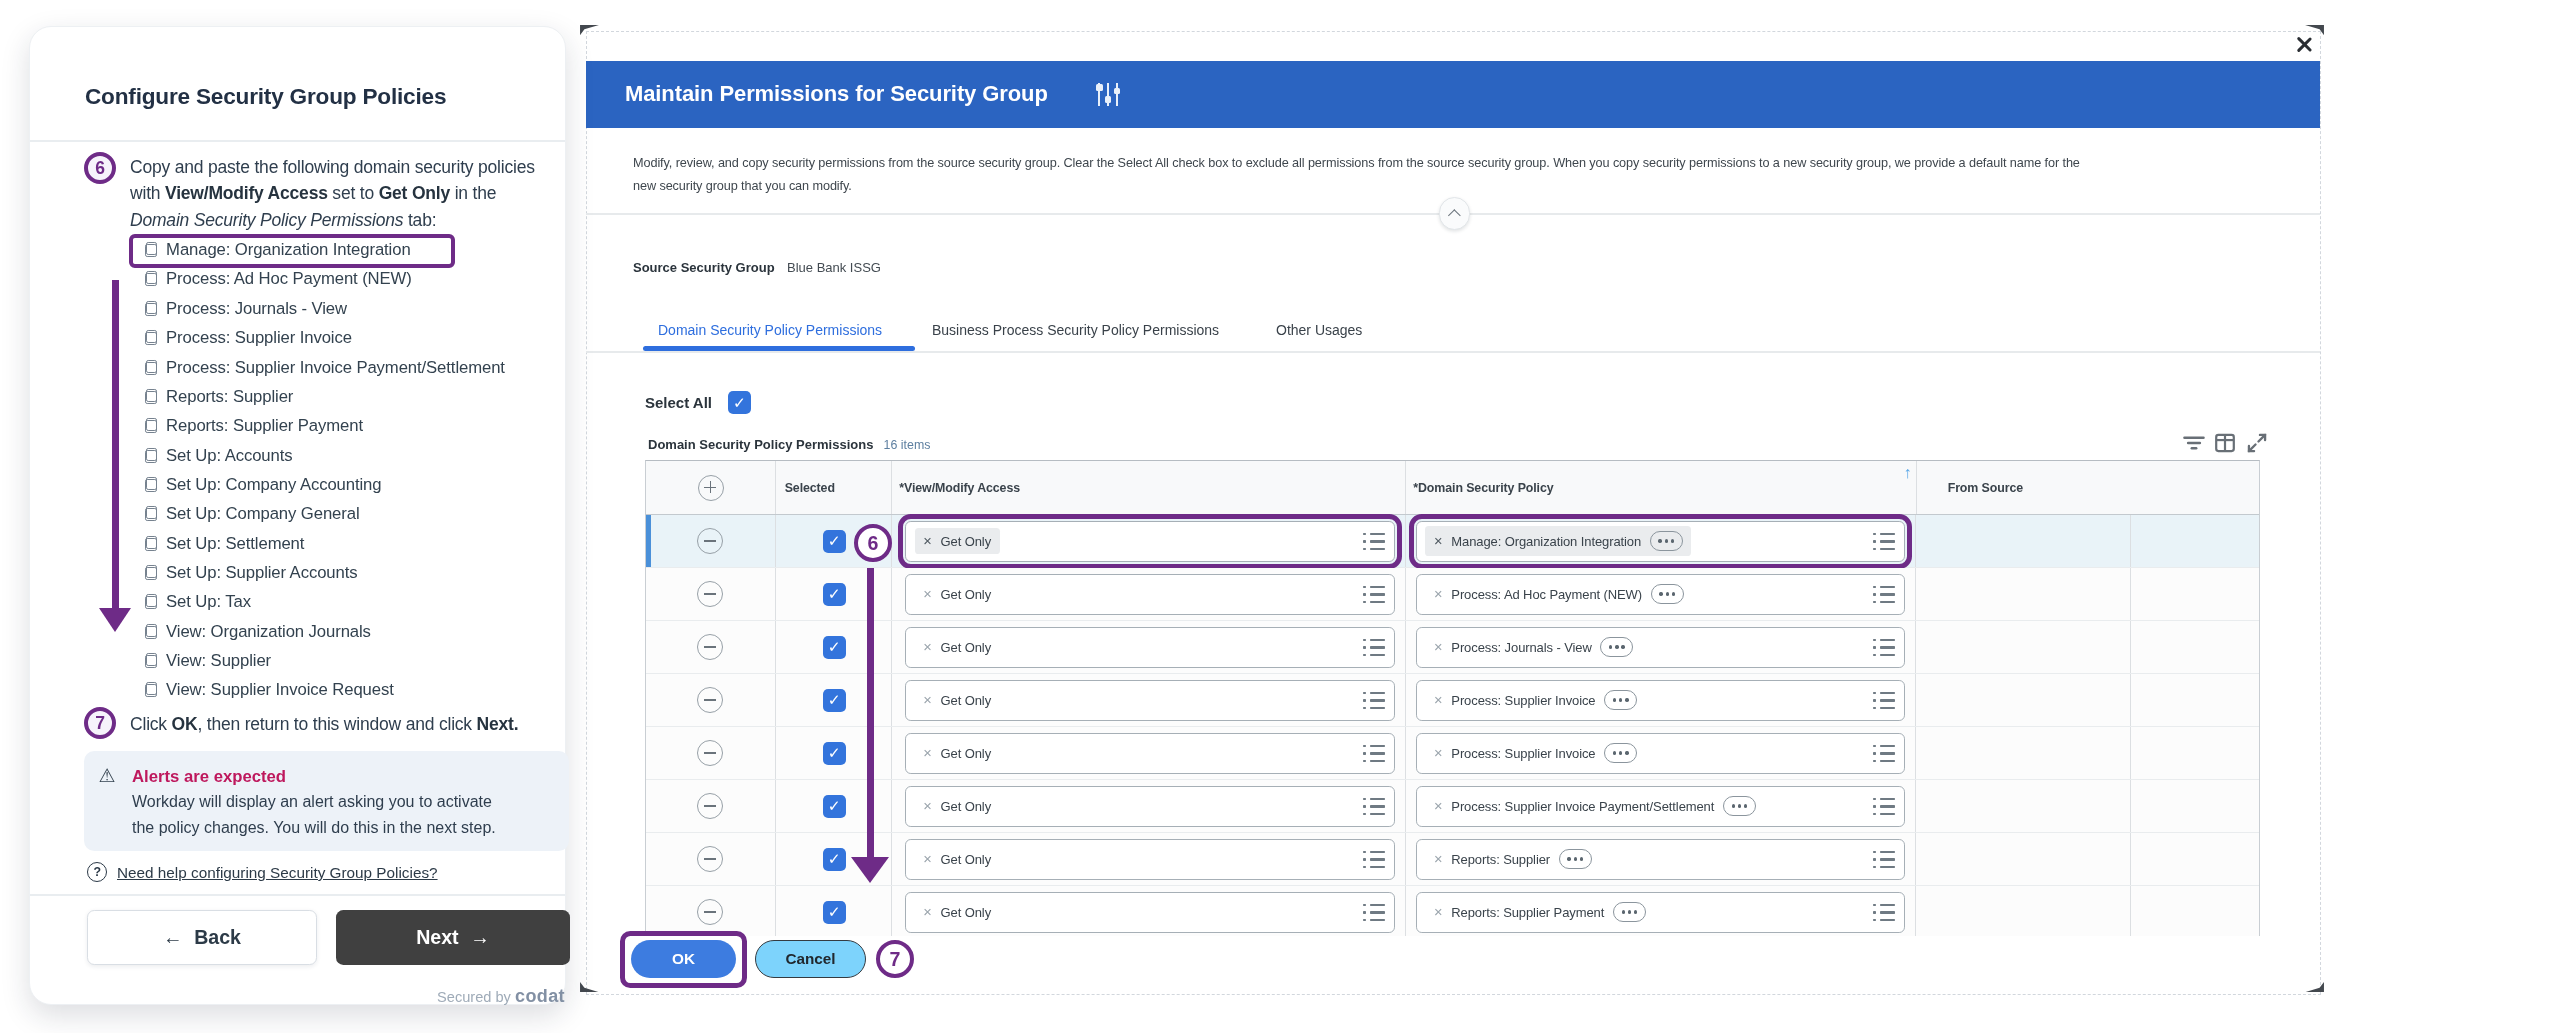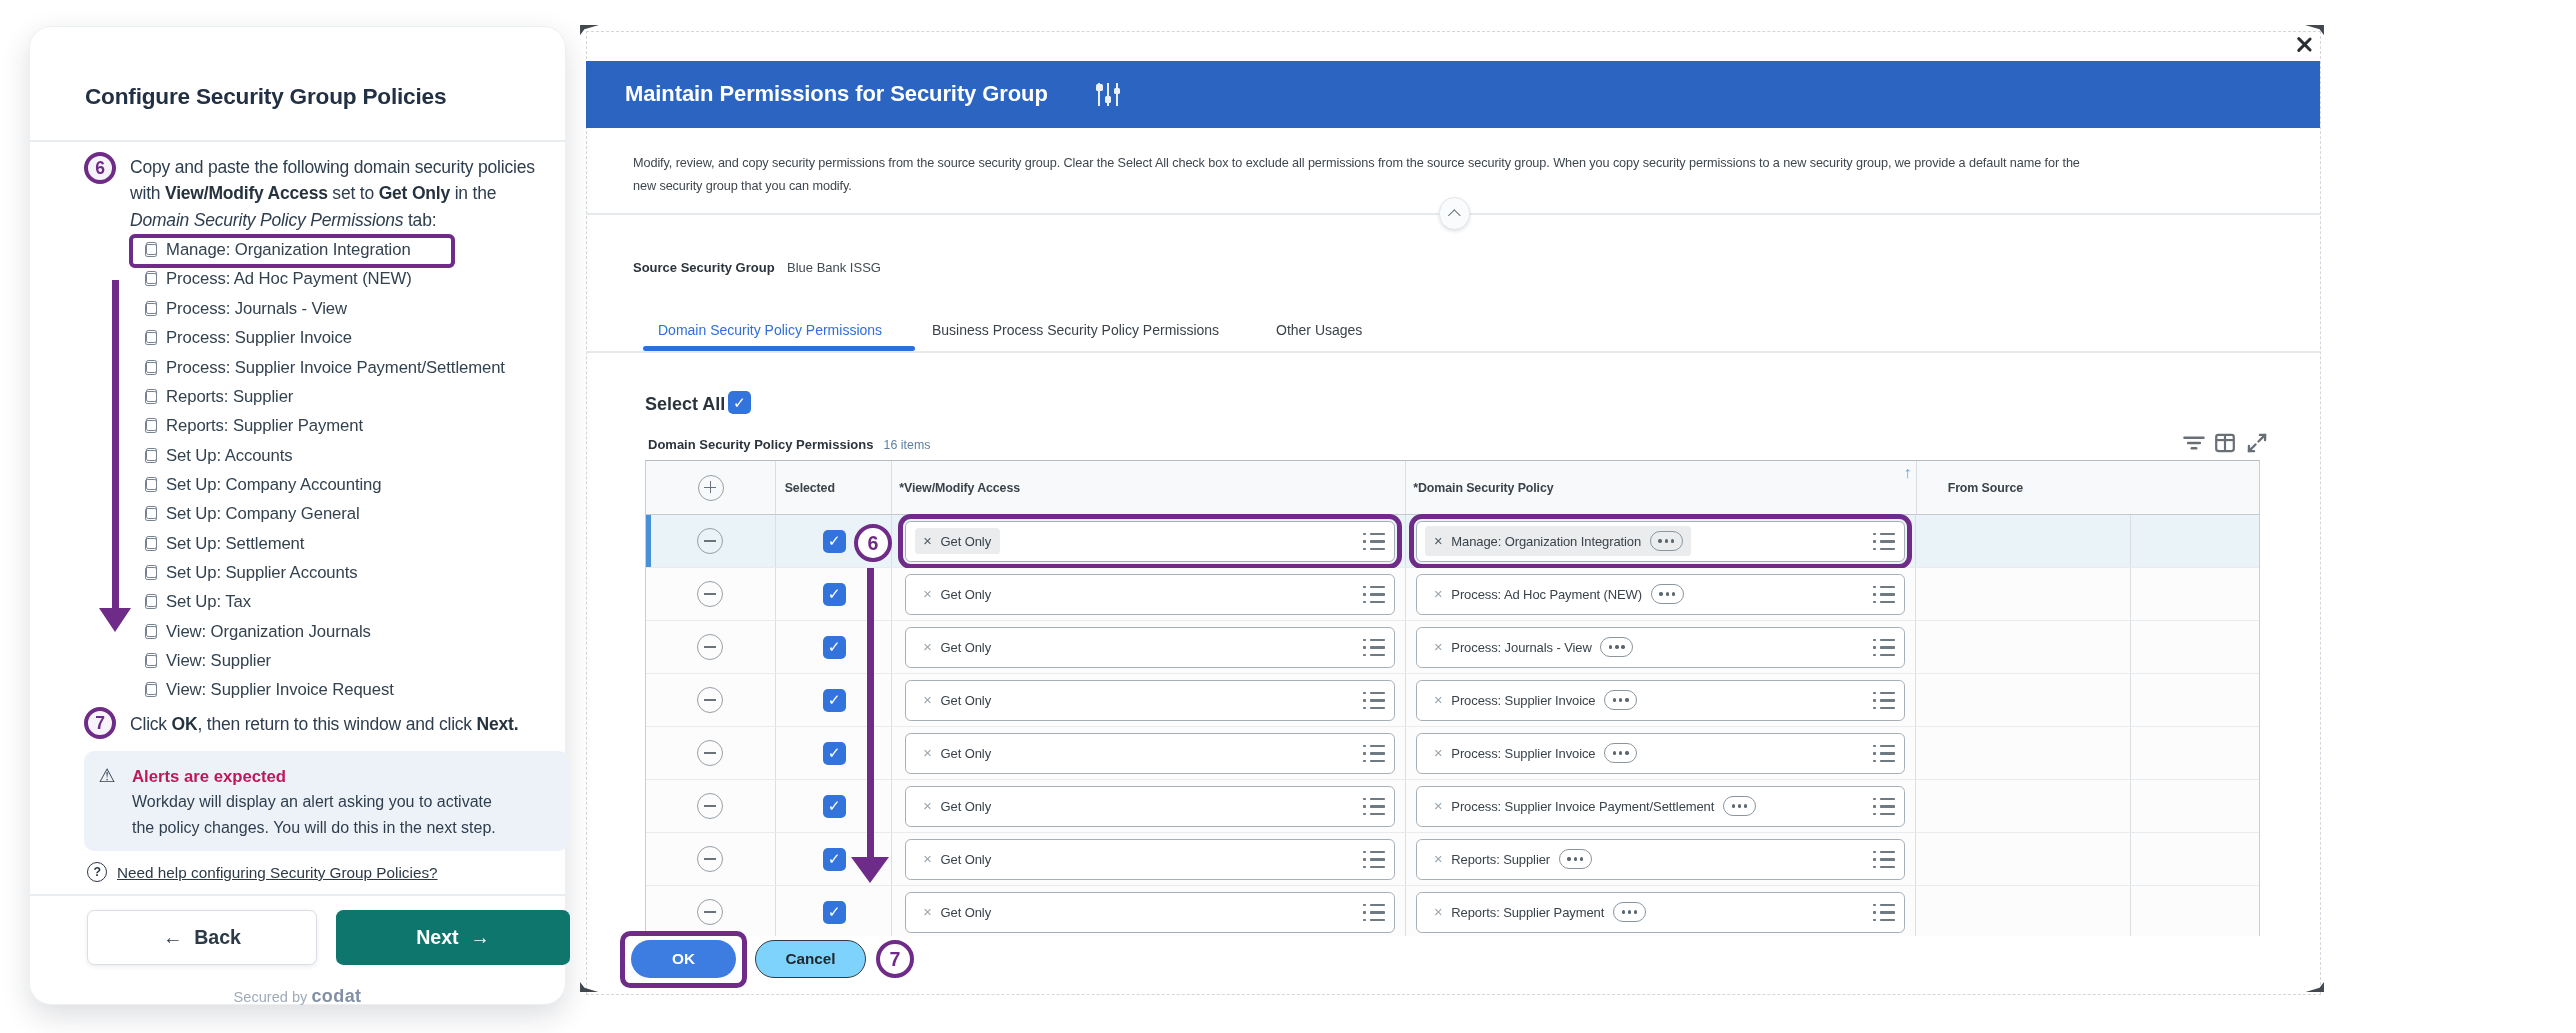--- a/index.html
+++ b/index.html
@@ -34,22 +34,22 @@
     font-family:"DejaVu Sans", sans-serif; }
   .alert-title { position:absolute; left:48px; top:16px; font-size:16.7px; font-weight:bold; color:#be185d; }
   .alert-line { position:absolute; left:48px; font-size:16px; color:#2f3e4e; white-space:nowrap; }
   .help-icon { left:57px; top:835px; width:20.4px; height:20.4px; border:1.8px solid #2b3947; border-radius:50%;
     display:flex; align-items:center; justify-content:center; font-size:12.4px; font-weight:bold; color:#2b3947; }
   .help-link { left:87px; top:837px; font-size:15.3px; color:#2c3a47; text-decoration:underline; cursor:pointer; }
   .btn { display:flex; align-items:center; justify-content:center; gap:11.6px; border-radius:7.3px;
     font-size:19.6px; font-weight:bold; cursor:pointer; }
   .btn-back { left:57px; top:883px; width:230px; height:55px; background:#fff; border:1.5px solid #d9dee4;
     color:#2c3a47; box-shadow:0 1.5px 4.4px rgba(30,40,60,.08); }
-  .btn-next { left:306px; top:883px; width:234px; height:55px; background:#0f766e; color:#fff; border:none; }
-  .sb-footer { left:0; top:959px; width:100%; text-align:center; font-size:14.6px; color:#9fabb8; }
+  .btn-next { left:306px; top:883px; width:234px; height:55px; background:#404040; color:#fff; border:none; }
+  .sb-footer { left:0; top:959px; width:100%; text-align:right; font-size:14.6px; color:#9fabb8; }
   .sb-footer .brand { font-size:18px; font-weight:bold; color:#8290a4; letter-spacing:0.4px; }
 
   
   .marquee { left:586px; top:31px; width:1735px; height:964px; border:1.5px dashed #d2d7dd; z-index:0; }
   .corner { width:19px; height:10.2px; z-index:4; }
   .close-x { left:2292px; top:33px; width:23px; height:23px; cursor:pointer; z-index:6; }
   .close-x::before, .close-x::after { content:""; position:absolute; left:11px; top:2.2px; width:2.5px; height:19px;
     background:#2a2e33; border-radius:1.5px; }
   .close-x::before { transform:rotate(45deg); } .close-x::after { transform:rotate(-45deg); }
 
@@ -67,21 +67,21 @@
   .chev-up { width:8.7px; height:8.7px; border-left:1.8px solid #6a737b; border-top:1.8px solid #6a737b;
     transform:rotate(45deg); margin-top:3.6px; }
 
   .src-label { left:633px; top:260px; font-size:13px; font-weight:bold; color:#2b343c; }
   .src-value { left:787px; top:260px; font-size:13px; color:#434b52; }
 
   .tab { position:absolute; top:322px; font-size:14px; color:#3a424a; cursor:pointer; white-space:nowrap; }
   .tab.active { color:#2e6ede; }
   .tab-underline { left:643px; top:346px; width:272px; height:5.1px; background:#2e6ede; border-radius:2.9px; z-index:2; }
 
-  .selall-label { left:645px; top:394px; font-size:18px; font-weight:bold; color:#2b343c; }
+  .selall-label { left:645px; top:394px; font-size:15px; font-weight:bold; color:#2b343c; }
   .checkbox { width:23px; height:23px; background:#3374dc; border-radius:5.1px; display:flex; align-items:center;
     justify-content:center; color:#fff; font-size:15.3px; font-weight:bold; cursor:pointer;
     font-family:"DejaVu Sans", sans-serif; }
 
   .grid-caption { left:648px; top:437px; font-size:13px; font-weight:bold; color:#2b343c; }
   .grid-count { position:relative; left:10.2px; font-size:12.4px; font-weight:normal; color:#5d7fa0; }
   .tool-icon { top:432px; width:22px; height:22px; cursor:pointer; }
 
   
   .grid-table { left:645px; top:460px; width:1615px; height:476px; overflow:hidden;

